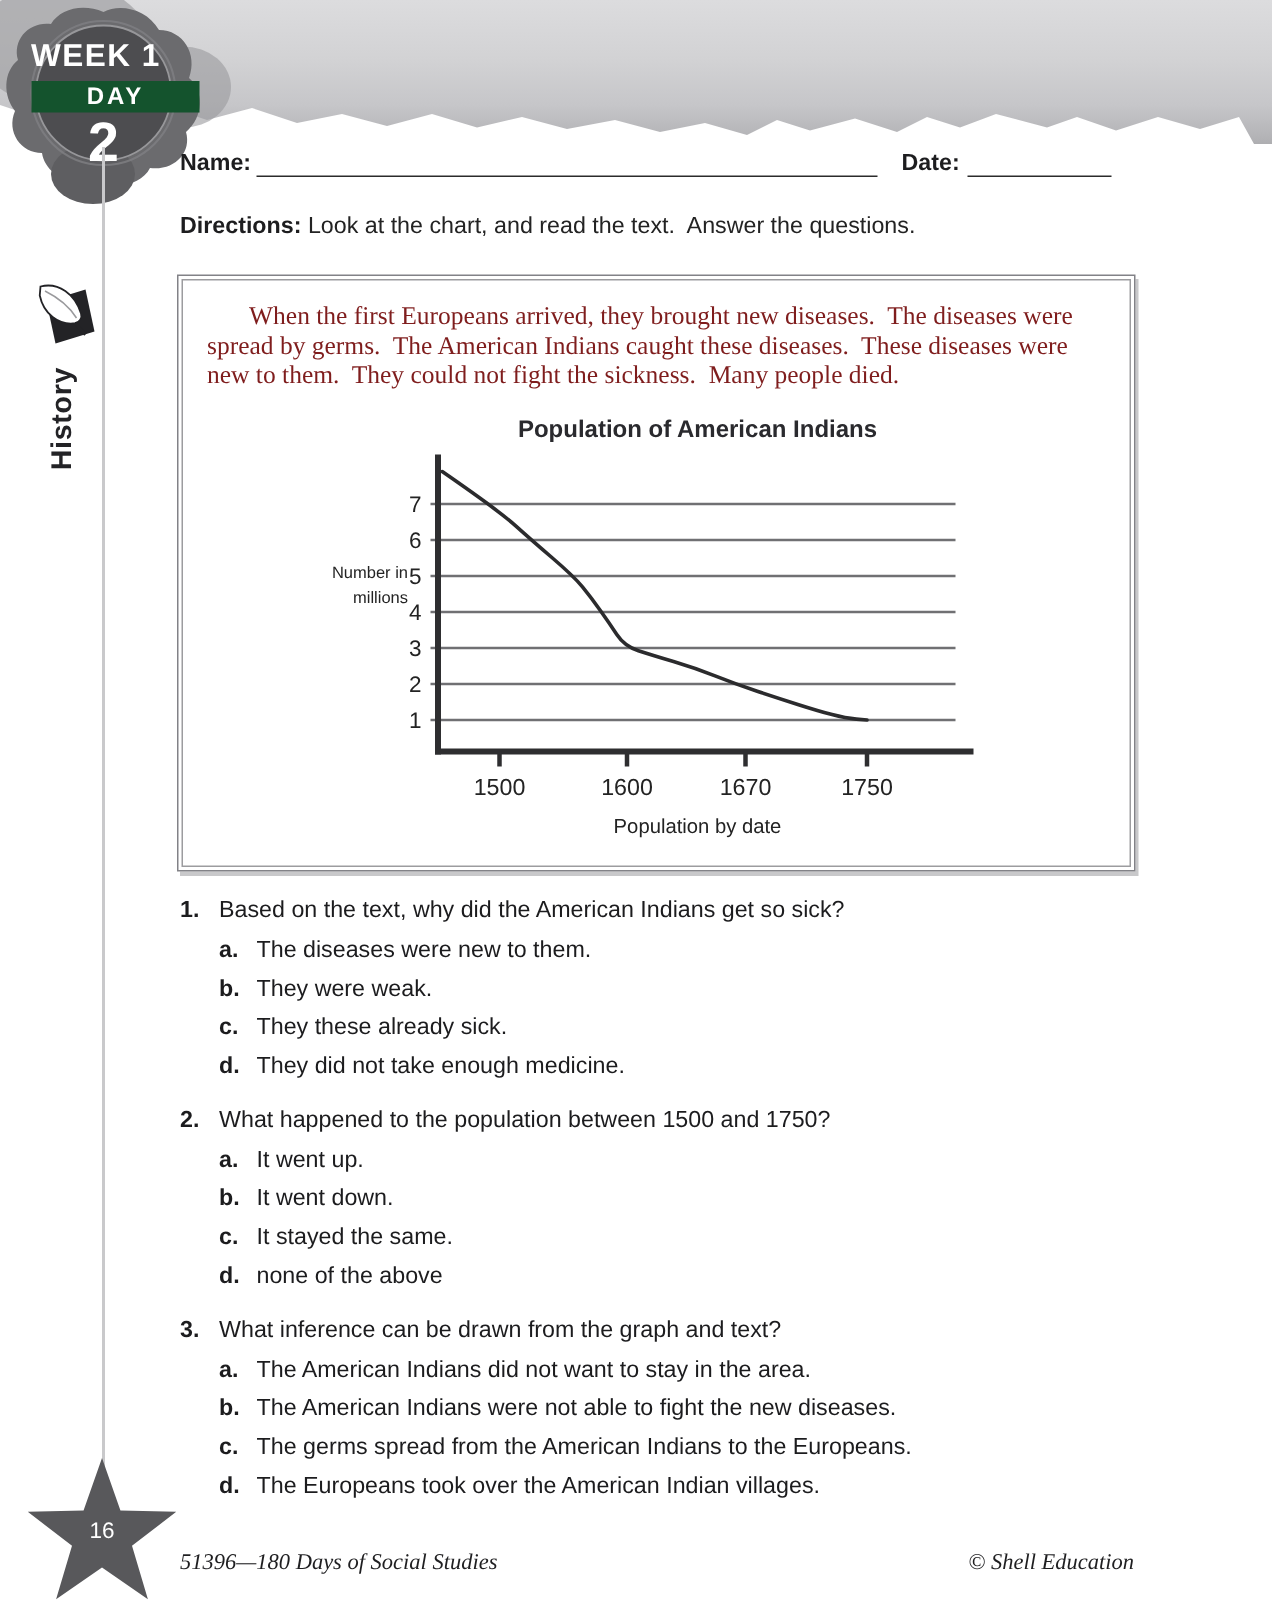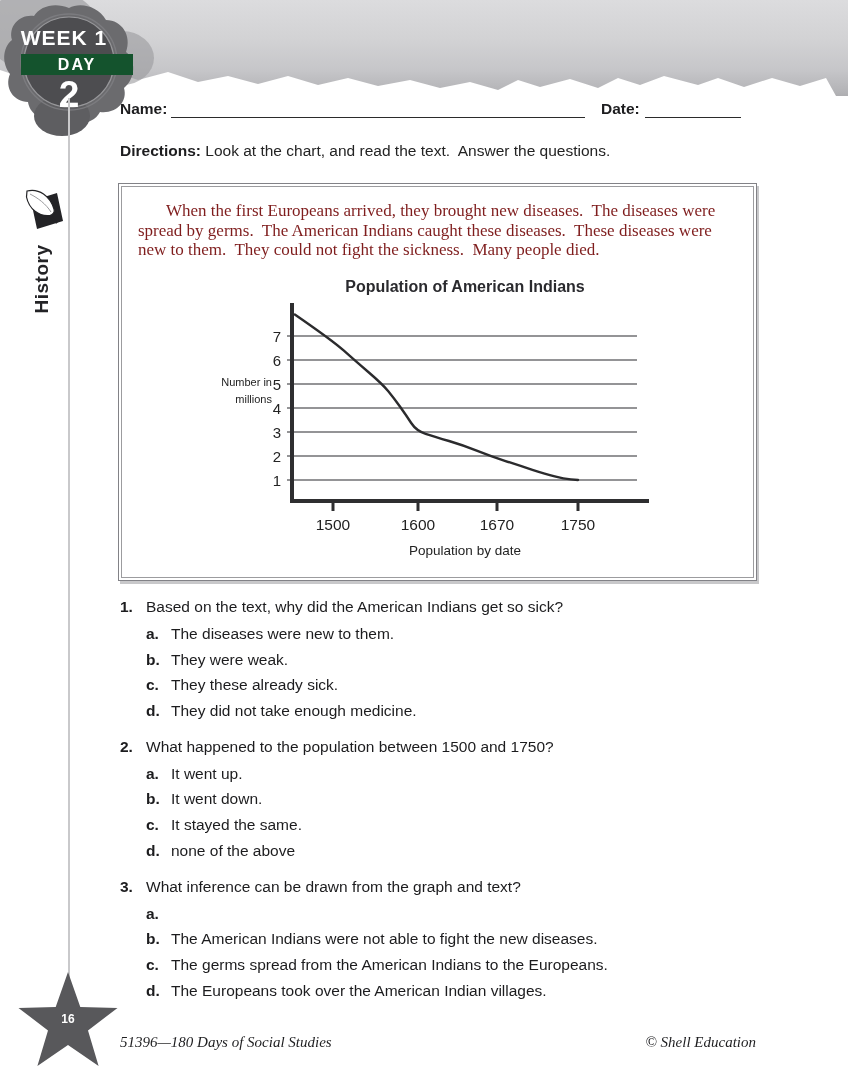--- a/index.html
+++ b/index.html
@@ -57,21 +57,21 @@
   .q{position:absolute;left:120px;width:640px;display:flex;font-size:15.5px;color:#1c1c1e;}
   .q .num{font-weight:bold;width:19px;flex:none;}
   .q .qt{margin-left:7px;}
   .opt{position:absolute;left:146px;width:600px;display:flex;font-size:15.5px;color:#1c1c1e;}
   .opt .let{font-weight:bold;width:16px;flex:none;}
   .opt .ot{margin-left:9px;}
   
   .star{position:absolute;left:8px;top:968px;width:120px;height:100px;}
   .pageno{position:absolute;left:8px;top:968px;width:120px;height:100px;pointer-events:none;}
   .pageno span{position:absolute;left:0;top:44px;width:120px;text-align:center;
-    color:#fff;font-weight:bold;font-size:12px;}
+    color:#fff;font-weight:normal;font-size:15px;}
   .foot{position:absolute;top:1034px;font-family:"Liberation Serif", serif;
     font-style:italic;font-size:15px;color:#1f1f21;}
   .foot-left{left:120px;}
   .foot-right{left:500px;width:256px;text-align:right;}
 </style>
 </head>
 <body>
 
 <div class="page">
 
@@ -188,20 +188,21 @@
       <span class="let">d.</span>
       <span class="ot">none of the above</span>
     </div>
 
   <div class="q" style="top:878px">
     <span class="num">3.</span>
     <span class="qt">What inference can be drawn from the graph and text?</span>
   </div>
   <div class="opt" style="top:905px">
       <span class="let">a.</span>
+      <span class="ot">The American Indians did not want to stay in the area.</span>
     </div>
   <div class="opt" style="top:930px">
       <span class="let">b.</span>
       <span class="ot">The American Indians were not able to fight the new diseases.</span>
     </div>
   <div class="opt" style="top:956px">
       <span class="let">c.</span>
       <span class="ot">The germs spread from the American Indians to the Europeans.</span>
     </div>
   <div class="opt" style="top:982px">

